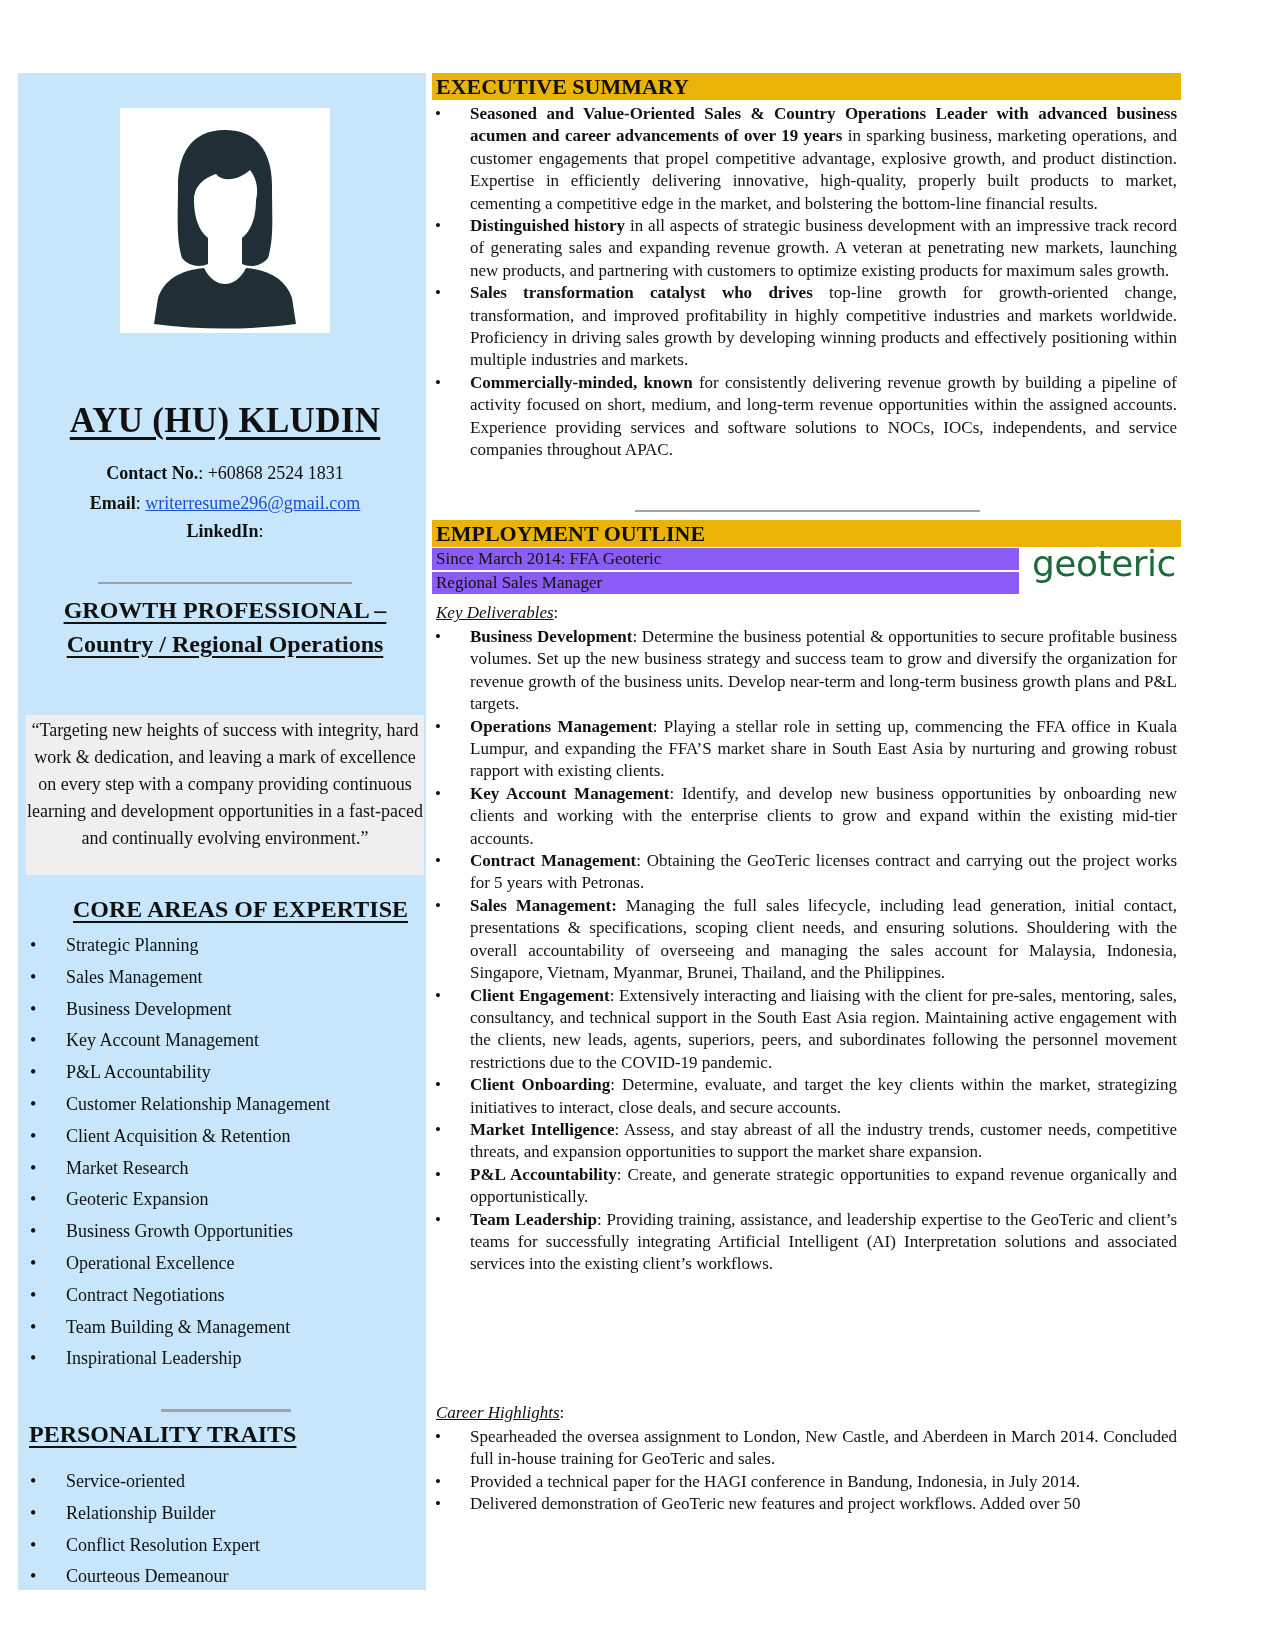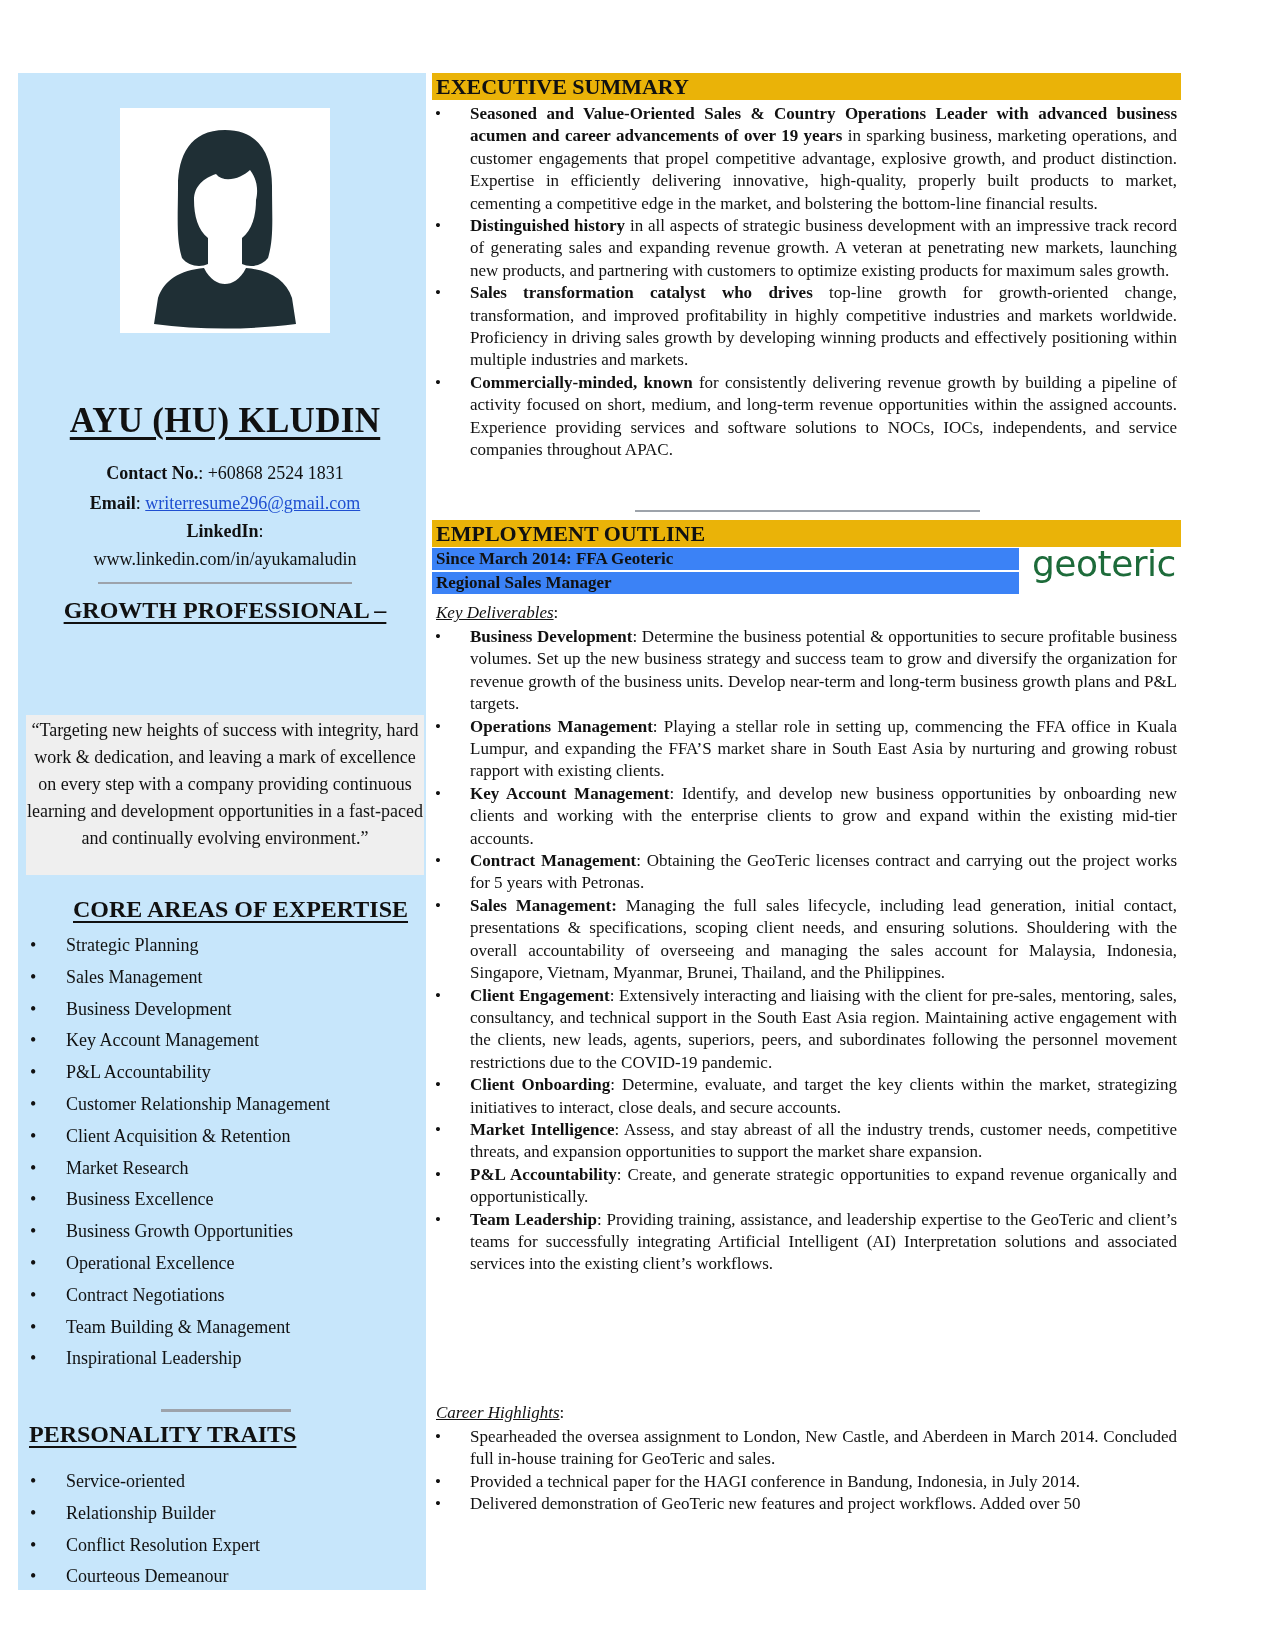--- a/index.html
+++ b/index.html
@@ -37,22 +37,22 @@
   
   .main { position: absolute; left: 432px; top: 73px; width: 770px; }
   .band { position: absolute; left: 0; width: 745px; height: 27px; background: #eab308;
           font-size: 22px; font-weight: bold; padding-left: 4px; line-height: 28px; }
   .b1 { top: 0; } .b2 { top: 447px; }
   .blist { position: absolute; left: 0; width: 745px; margin: 0; padding: 0; list-style: none; }
   .blist li { position: relative; padding-left: 38px; font-size: 17px; line-height: 22.4px; text-align: justify; }
   .blist li::before { content: "\2022"; position: absolute; left: 3px; top: 0; }
   .exec { top: 30px; }
   .rdiv { left: 203px; top: 437px; width: 345px; height: 2px; }
-  .job-row { position: absolute; left: 0; width: 583px; height: 22px; background: #3b82f6;
-             font-size: 17px; font-weight: bold; padding-left: 4px; line-height: 22px; }
+  .job-row { position: absolute; left: 0; width: 583px; height: 22px; background: #8b5cf6;
+             font-size: 17px; font-weight: normal; padding-left: 4px; line-height: 22px; }
   .j1 { top: 475px; } .j2 { top: 499px; }
   .logo { position: absolute; left: 600px; top: 470px; font-family: "DejaVu Sans", sans-serif;
           font-size: 36px; color: #1d6b3a; letter-spacing: -0.5px; }
   .sub-head { position: absolute; left: 4px; font-size: 17px; font-style: italic; }
   .sub-head span { text-decoration: underline; }
   .kd { top: 530px; }
   .deliv { top: 553px; }
   .ch { top: 1330px; }
   .highlights { top: 1353px; }
 </style>
@@ -72,41 +72,41 @@
 
   <div class="contact c1">
     <b>Contact No.</b><span>: +60868 2524 1831</span>
   </div>
   <div class="contact c2">
     <b>Email</b><span>: </span><a class="email-link">writerresume296@gmail.com</a>
   </div>
   <div class="contact c3">
     <b>LinkedIn</b><span>:</span>
   </div>
-  <div class="contact c4">www.linkedin.com/in/ayukamaludin</div>
 
   <div class="divider d1"></div>
 
   <div class="title-block">
     <div>GROWTH PROFESSIONAL –</div>
+    <div>Country / Regional Operations</div>
   </div>
 
   <div class="quote">“Targeting new heights of success with integrity, hard work &amp; dedication, and leaving a mark of excellence on every step with a company providing continuous learning and development opportunities in a fast-paced and continually evolving environment.”</div>
 
   <div class="sec-head sh1">CORE AREAS OF EXPERTISE</div>
   <ul class="skill-list sl1">
     <li>Strategic Planning</li>
     <li>Sales Management</li>
     <li>Business Development</li>
     <li>Key Account Management</li>
     <li>P&amp;L Accountability</li>
     <li>Customer Relationship Management</li>
     <li>Client Acquisition &amp; Retention</li>
     <li>Market Research</li>
-    <li>Business Excellence</li>
+    <li>Geoteric Expansion</li>
     <li>Business Growth Opportunities</li>
     <li>Operational Excellence</li>
     <li>Contract Negotiations</li>
     <li>Team Building &amp; Management</li>
     <li>Inspirational Leadership</li>
   </ul>
 
   <div class="divider d2"></div>
 
   <div class="sec-head sh2">PERSONALITY TRAITS</div>

